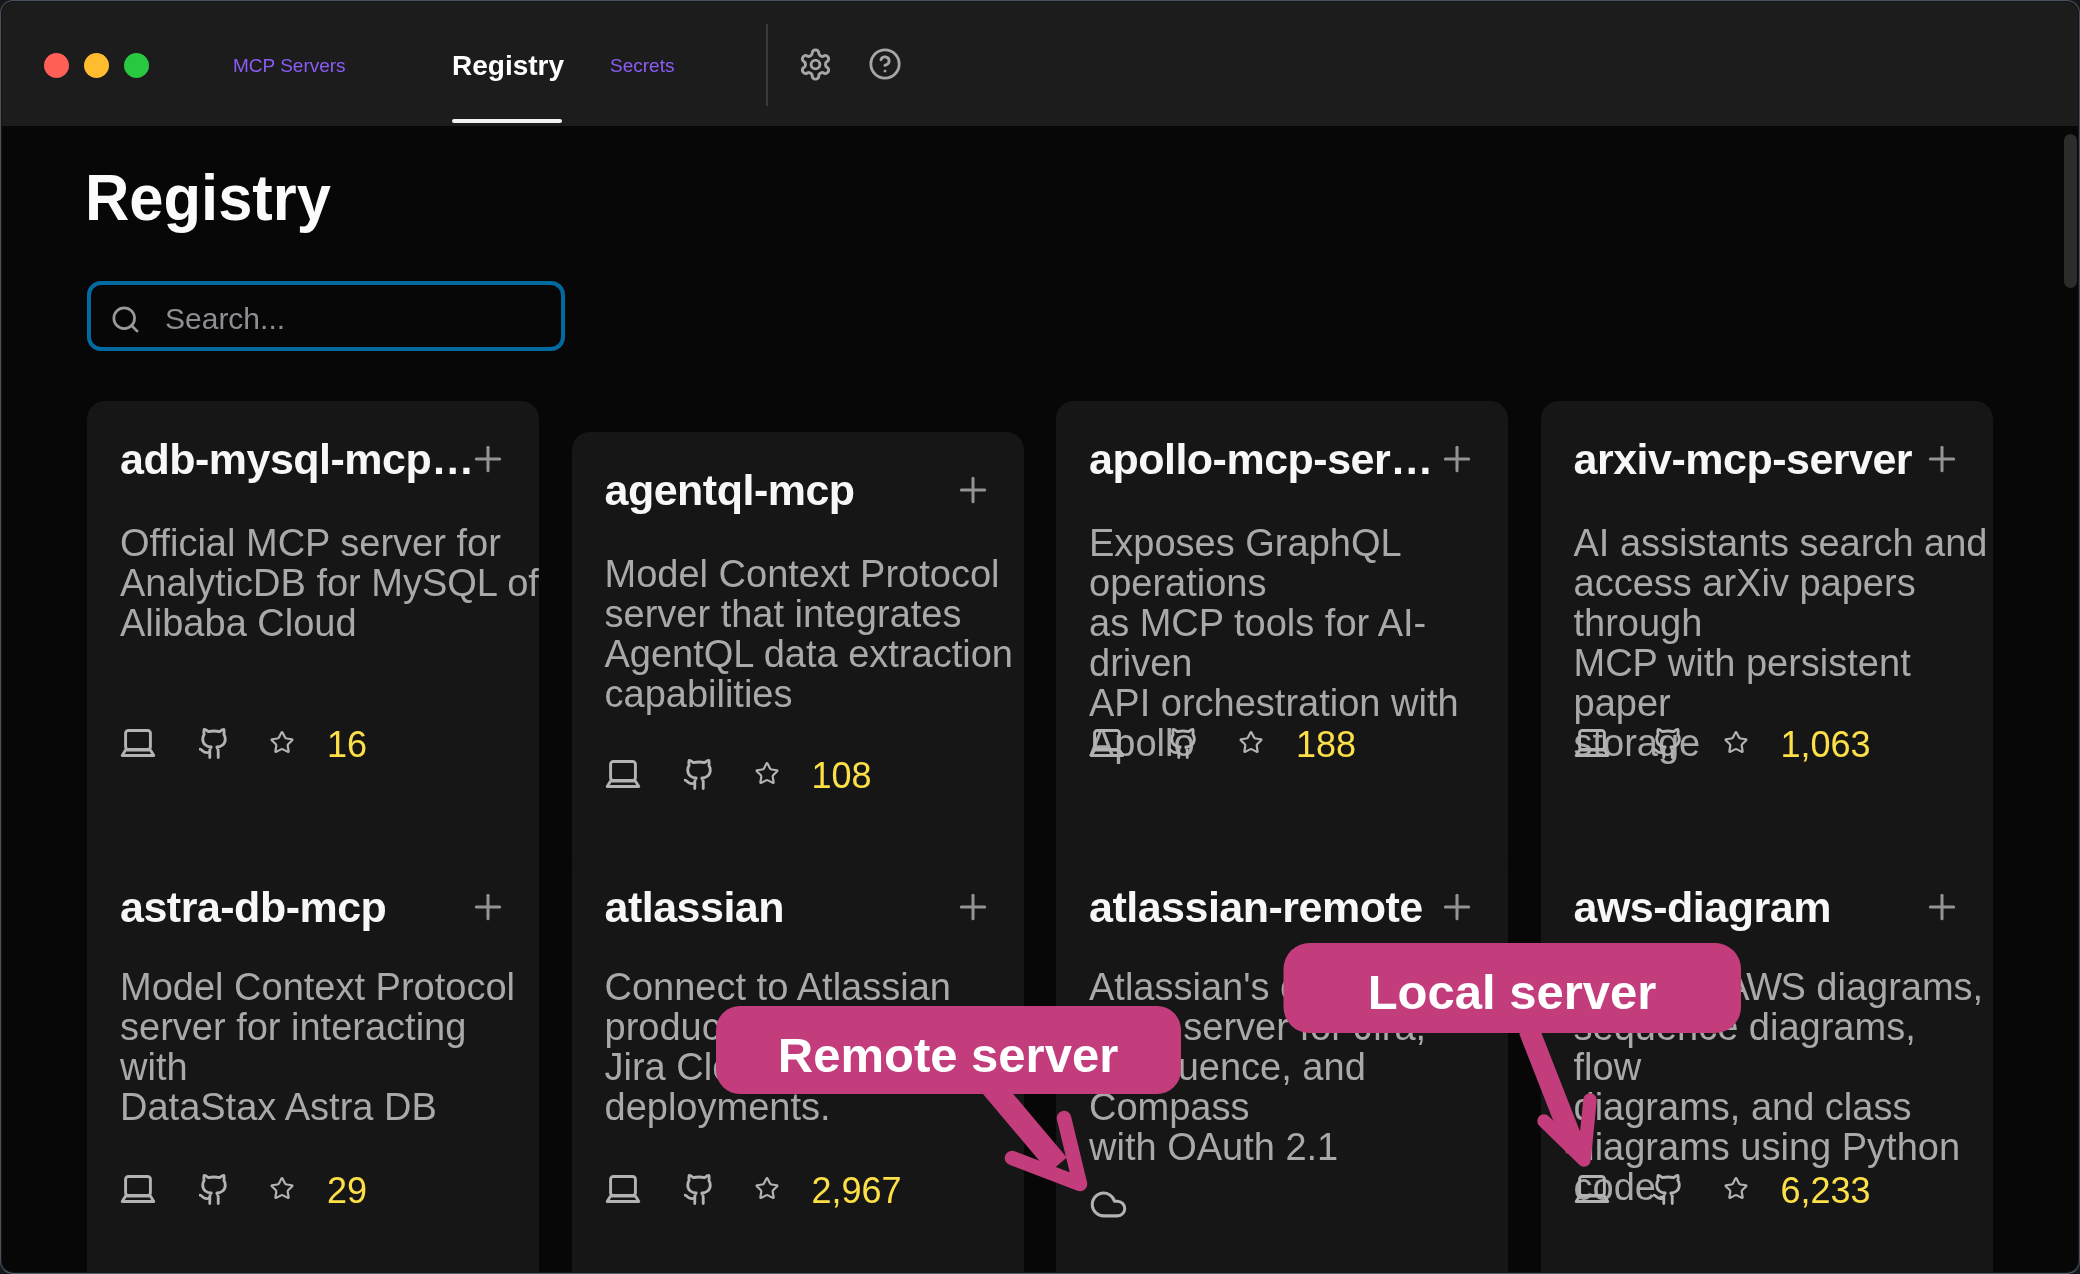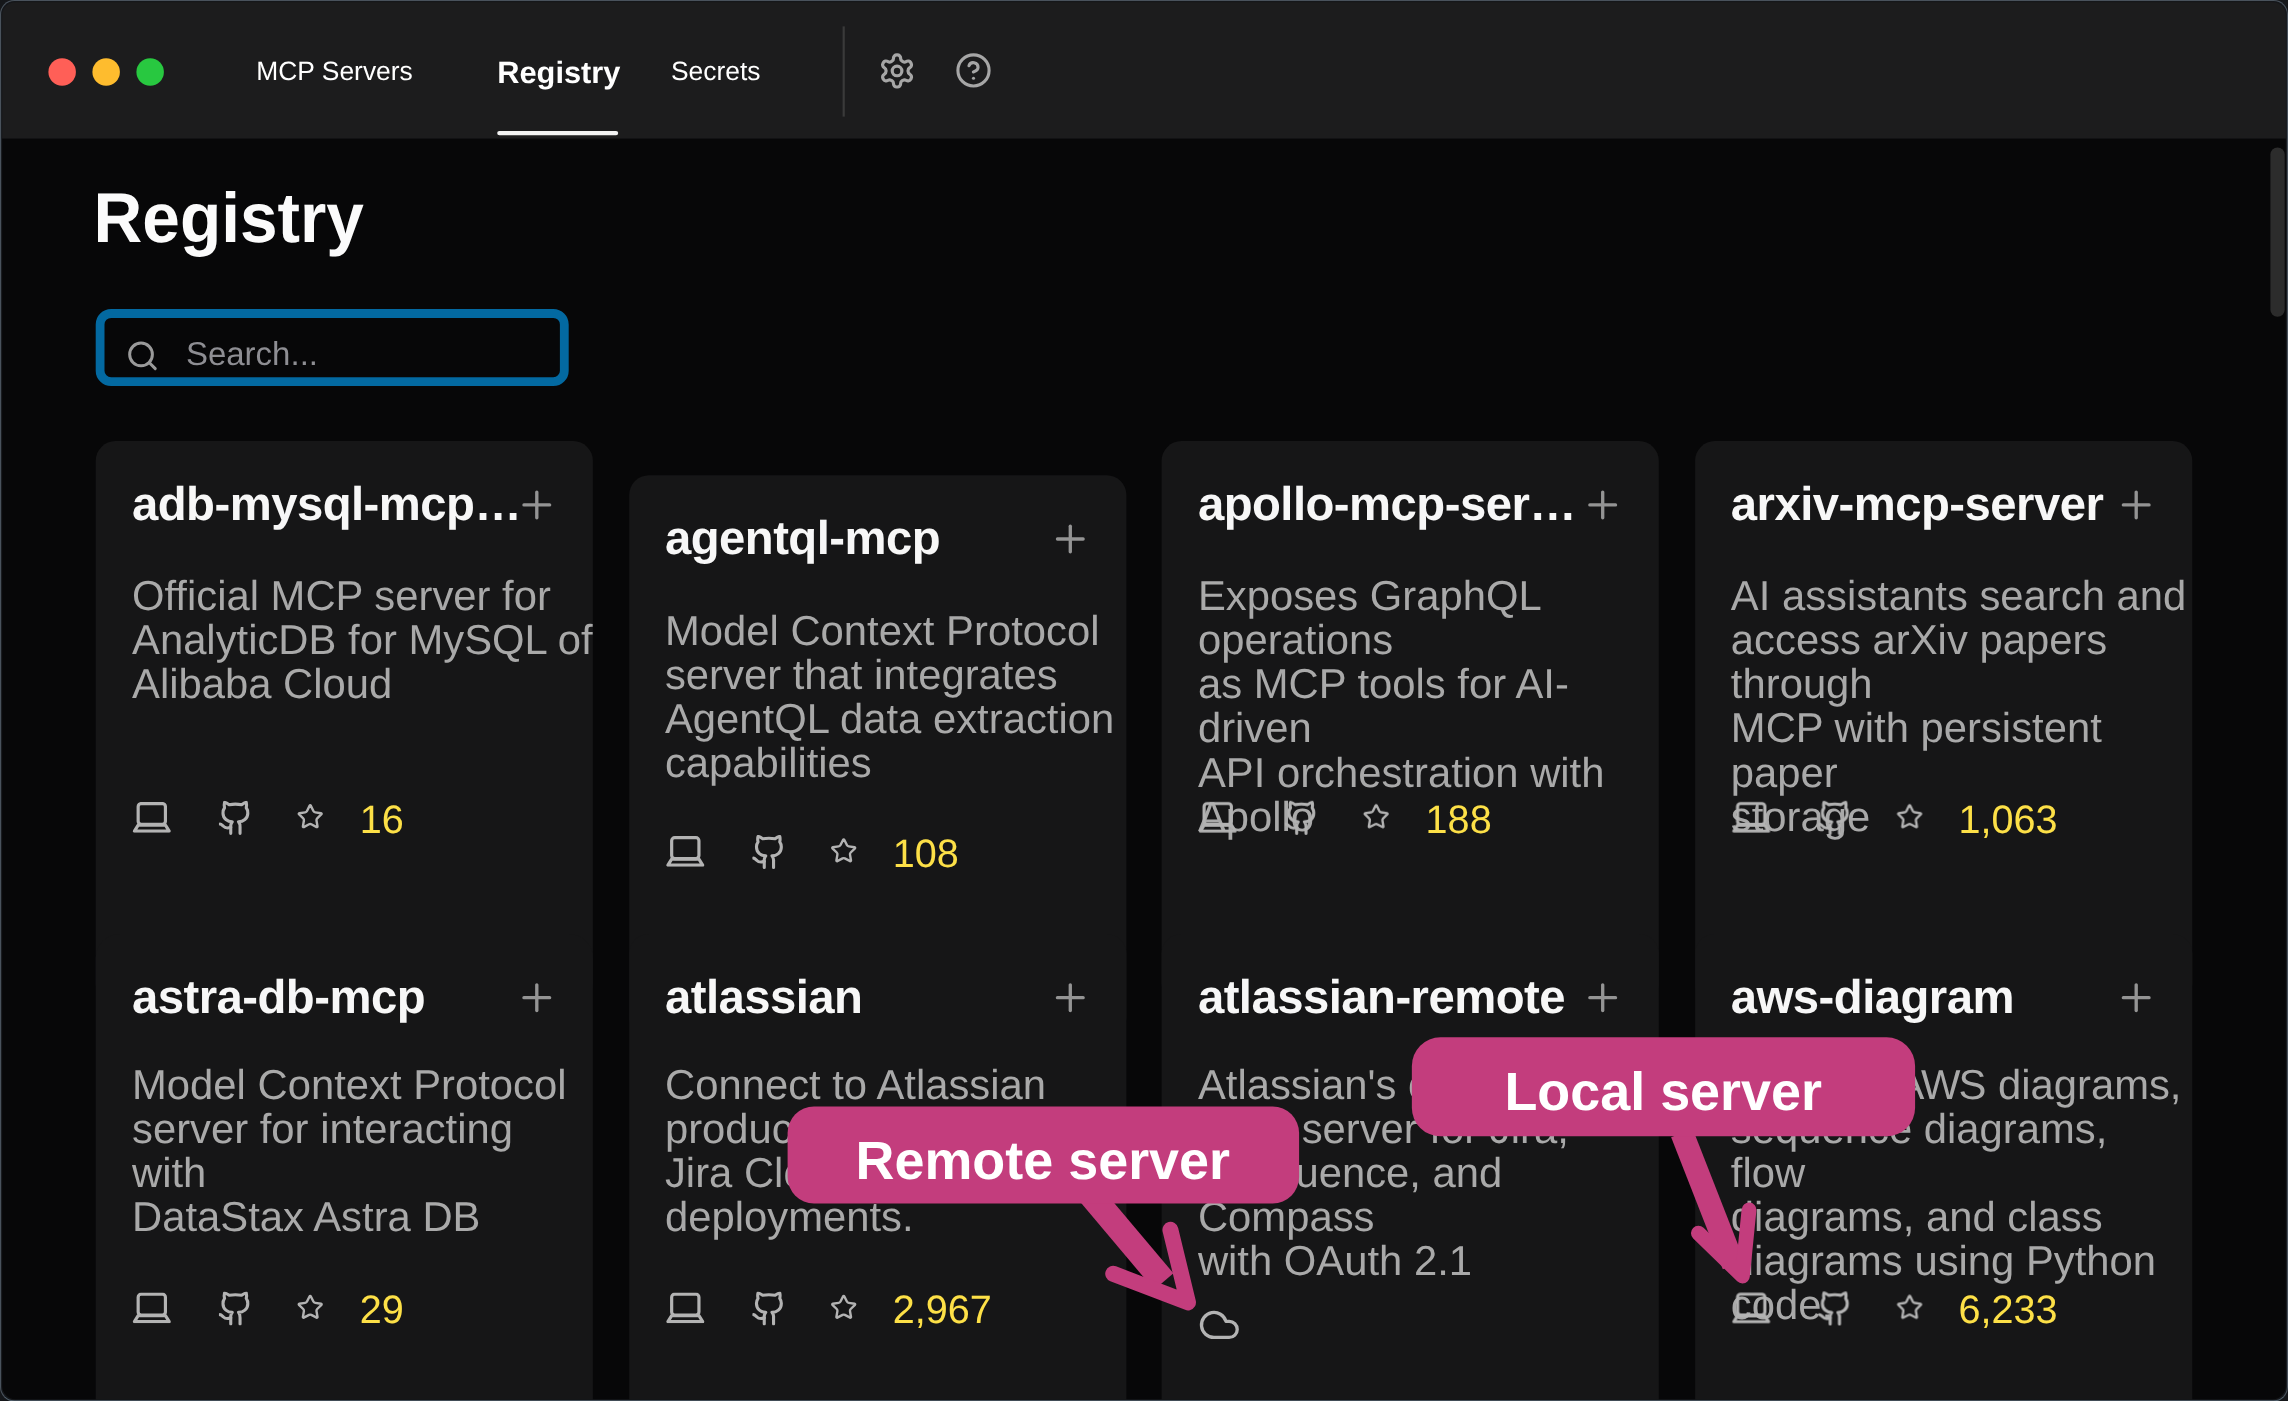--- a/index.html
+++ b/index.html
@@ -1,26 +1,26 @@
 <!DOCTYPE html>
 <html><head>
 <meta charset="utf-8">
 <style>
 * { margin:0; padding:0; box-sizing:border-box; }
 html,body { width:2080px; height:1274px; overflow:hidden; background:#070708;
   font-family:"Liberation Sans", sans-serif; }
 .abs { position:absolute; }
 #titlebar { left:0; top:0; width:2080px; height:126px; background:#1c1c1d; }
 .light { width:25px; height:25px; border-radius:50%; top:53px; }
-#tabs span { position:absolute; transform:translateZ(0); top:51px; line-height:30px; font-size:24px; color:#ffffff; white-space:nowrap; }
+#tabs span { position:absolute; transform:translateZ(0); top:51px; line-height:30px; font-size:19px; color:#8b5cf6; white-space:nowrap; }
 #underline { left:452px; top:119px; width:110px; height:4px; background:#f2f2f2; border-radius:2px; }
 #divider { left:766px; top:24px; width:2px; height:82px; background:#3a3a3a; }
 #heading { transform:translateZ(0) scaleX(0.96); transform-origin:left center; left:85px; top:163px; font-size:64px; font-weight:bold; color:#fbfbfb;
   letter-spacing:0; line-height:70px; }
-#search { left:87px; top:281px; width:430px; height:70px; border:8px solid #0369a1; border-radius:14px; }
+#search { left:87px; top:281px; width:478px; height:70px; border:4px solid #0369a1; border-radius:14px; }
 #search .ph { transform:translateZ(0); position:absolute; left:74px; top:19px; font-size:30px; line-height:30px; color:#8e8e93; }
 .card { width:452px; height:511px; background:#161617; border-radius:18px; }
 .card .title { transform:translateZ(0); position:absolute; left:33px; top:34px; font-size:43px; font-weight:bold;
   color:#f7f7f7; line-height:48px; white-space:nowrap; letter-spacing:-0.5px; }
 .card .desc { transform:translateZ(0); position:absolute; left:33px; font-size:38px; line-height:40px;
   color:#a9a9a9; letter-spacing:0px; }
 .card .plus { position:absolute; }
 .card .count { transform:translateZ(0); position:absolute; font-size:36px; line-height:30px; color:#fde047; left:240px; }
 .ic { position:absolute; }
 #frameFill { position:absolute; left:-12px; top:-12px; width:2104px; height:1298px;

